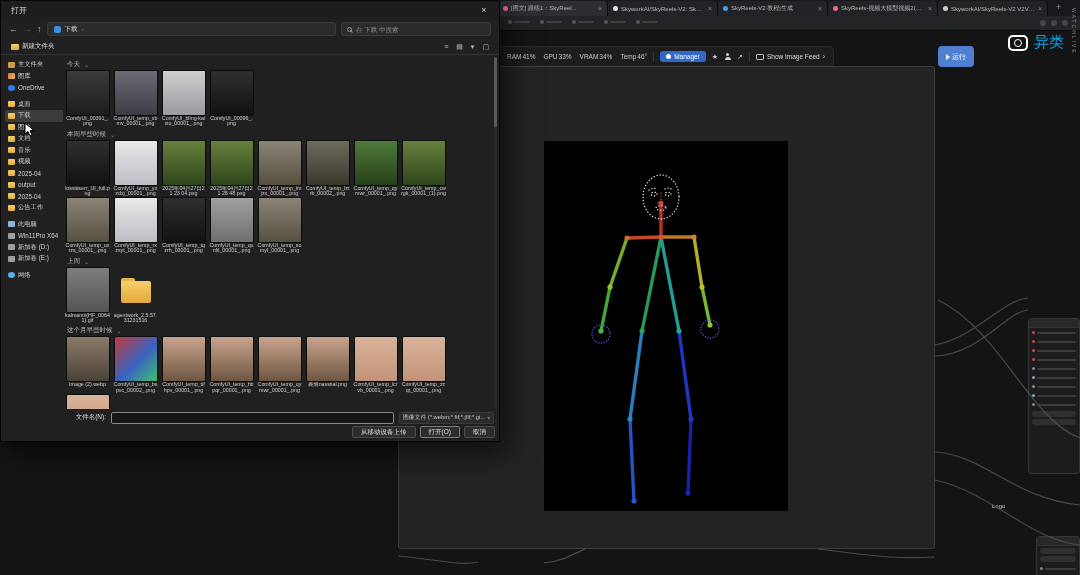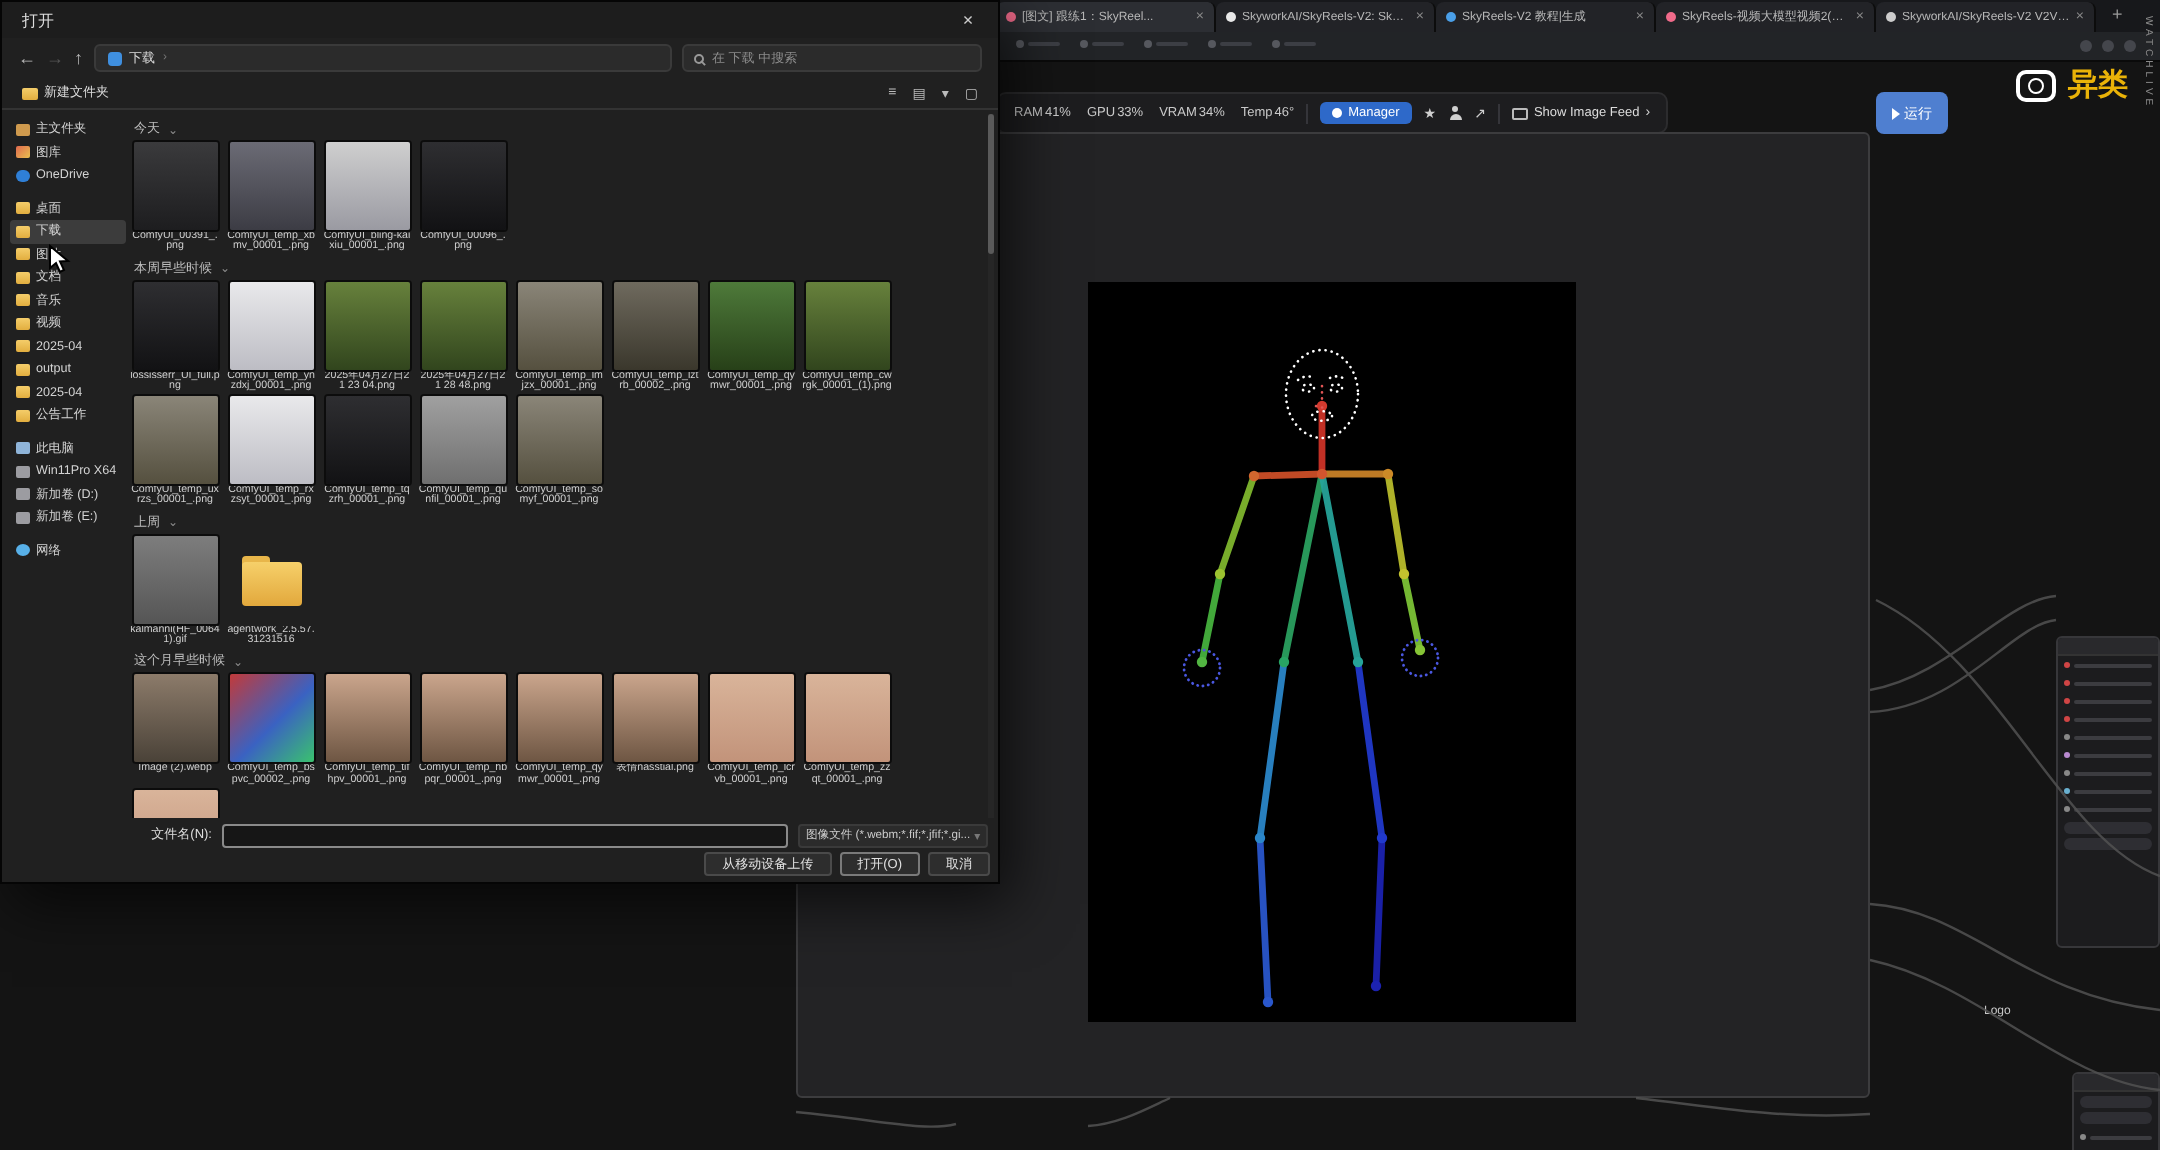--- a/index.html
+++ b/index.html
@@ -55,21 +55,21 @@
   .nslider{height:6px;margin:2px 3px;background:#2e2e33;border-radius:3px}
   .node-right{left:1028px;top:287px;width:52px;height:156px}
   .node-corner{left:1036px;top:505px;width:44px;height:70px}
   .logocap{position:absolute;left:992px;top:472px;font-size:6px;color:#c9c9c9;z-index:3}
 
   
   .gothic{position:absolute;left:8px;top:551px;font-family:"DejaVu Serif",serif;font-weight:bold;font-size:19px;color:#f2f2f2;text-decoration:underline;text-underline-offset:2px;letter-spacing:.5px;z-index:60}
   .brand{position:absolute;right:16px;top:33px;display:flex;align-items:center;gap:6px;z-index:60}
   .cam{width:20px;height:16px;border:2px solid #fff;border-radius:5px;position:relative}
   .cam::after{content:'';position:absolute;left:4px;top:2px;width:6px;height:6px;border:1.5px solid #fff;border-radius:50%}
-  .brandname{font-size:15px;font-weight:bold;color:#eab308}
+  .brandname{font-size:15px;font-weight:normal;color:#0ea5e9}
   .vtext{position:absolute;right:3px;top:8px;writing-mode:vertical-rl;font-size:5px;letter-spacing:2px;color:#8a8a8a;z-index:60}
 
   
   .dialog{position:absolute;left:0;top:0;width:500px;height:442px;background:#202020;border:1px solid #050505;box-shadow:6px 10px 28px rgba(0,0,0,.65);z-index:50;color:#ddd}
   .dtitle{position:absolute;left:0;top:0;right:0;height:18px;display:flex;align-items:center;background:#1d1d1d}
   .dtitle .t{font-size:8px;padding-left:10px;flex:1}
   .dclose{width:30px;text-align:center;font-size:9px;color:#ccc;cursor:pointer}
   .dnav{position:absolute;left:0;top:18px;right:0;height:20px;display:flex;align-items:center;gap:5px;padding:0 8px}
   .nav-ic{font-size:9px;color:#bbb}
   .nav-ic.dim{color:#555}

